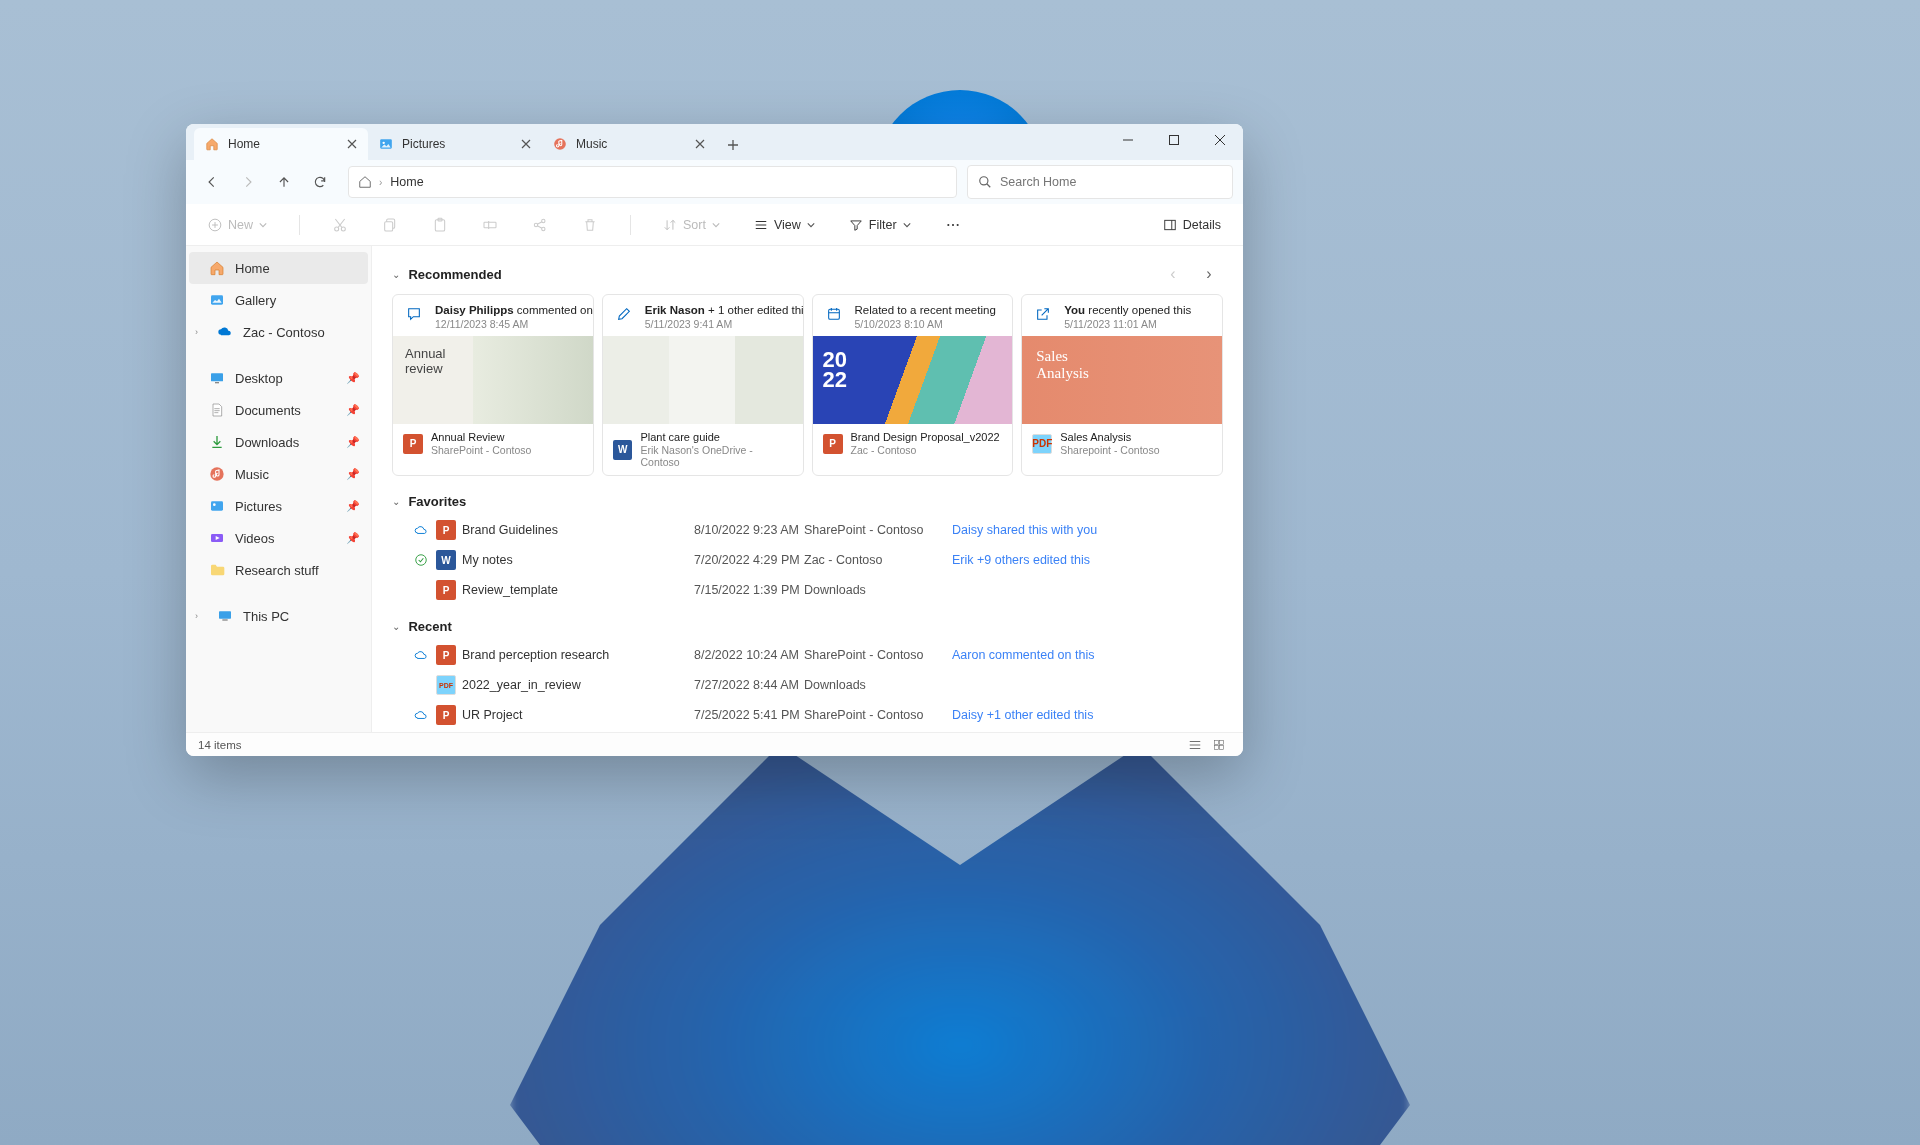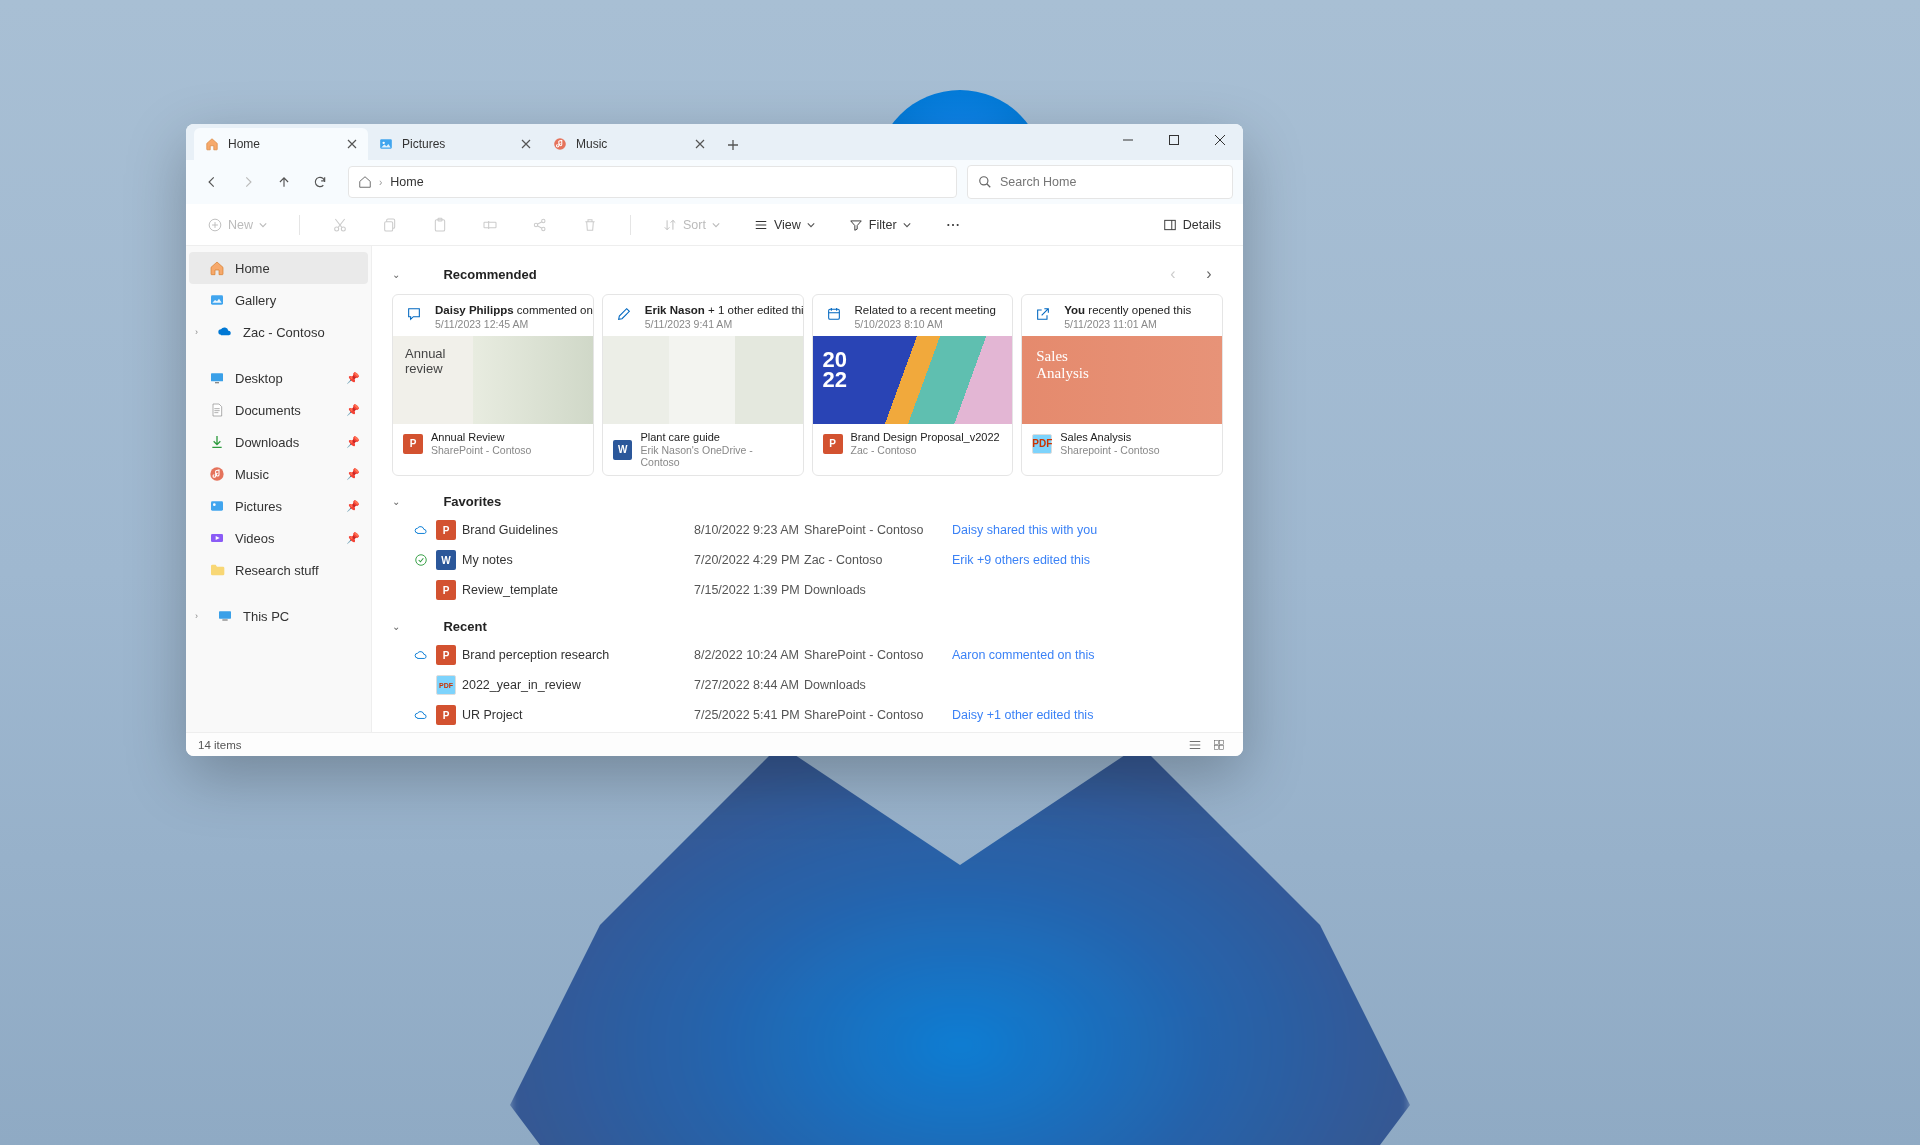--- a/index.html
+++ b/index.html
@@ -97,21 +97,21 @@
 .side-item .expander { width: 10px; color: #888; font-size: 9px; margin-left: -14px; margin-right: 2px; }
 .side-item .side-icon { width: 16px; height: 16px; display: flex; align-items: center; justify-content: center; }
 .side-item .side-label { flex: 1; }
 .side-item .pin { color: #888; font-size: 11px; }
 .side-gap { height: 14px; }
 .main { flex: 1; overflow-y: auto; padding: 10px 20px; }
 .section-header {
   display: flex; align-items: center; gap: 8px; padding: 4px 0 6px 0;
 }
 .sh-chevron { color: #666; font-size: 10px; }
-.sh-title { font-size: 13px; font-weight: 600; color: #222; margin-left: 35px; }
+.sh-title { font-size: 13px; font-weight: 600; color: #222; }
 .sh-sp { flex: 1; }
 .sh-nav { width: 28px; height: 28px; display: flex; align-items: center; justify-content: center; color: #666; cursor: pointer; border-radius: 4px; }
 .sh-nav.disabled { color: #ccc; }
 
 .reco-row { display: flex; gap: 8px; margin-bottom: 14px; }
 .reco-card { flex: 1; border: 1px solid #e5e5e5; border-radius: 6px; overflow: hidden; background: #fff; cursor: pointer; }
 .reco-top { display: flex; gap: 10px; padding: 8px 10px 6px 10px; }
 .reco-top-icon { width: 22px; height: 22px; border-radius: 4px; display: flex; align-items: center; justify-content: center; color: #0067c0; flex-shrink: 0; }
 .reco-action { font-size: 11.5px; line-height: 1.3; color: #222; overflow: hidden; text-overflow: ellipsis; white-space: nowrap; }
 .reco-action .bold { font-weight: 600; }
@@ -480,21 +480,21 @@
       <div class="reco-row">
         <div class="reco-card">
           <div class="reco-top">
             <span class="reco-top-icon">
                 <svg width="16" height="16" viewBox="0 0 24 24">
                   <path d="M4 4h16v12H11l-4 4v-4H4z" fill="none" stroke="#0067c0" stroke-width="1.6"></path>
                 </svg>
               </span>
             <div>
               <div class="reco-action"><span class="bold">Daisy Philipps</span> <span>commented on...</span></div>
-              <div class="reco-time">5/11/2023 12:45 AM</div>
+              <div class="reco-time">12/11/2023 8:45 AM</div>
             </div>
           </div>
           <div class="reco-thumb thumb1"></div>
           <div class="reco-bottom">
             <span class="file-icon ppt">P</span>
             <div>
               <div class="reco-name">Annual Review</div>
               <div class="reco-loc">SharePoint - Contoso</div>
             </div>
           </div>

